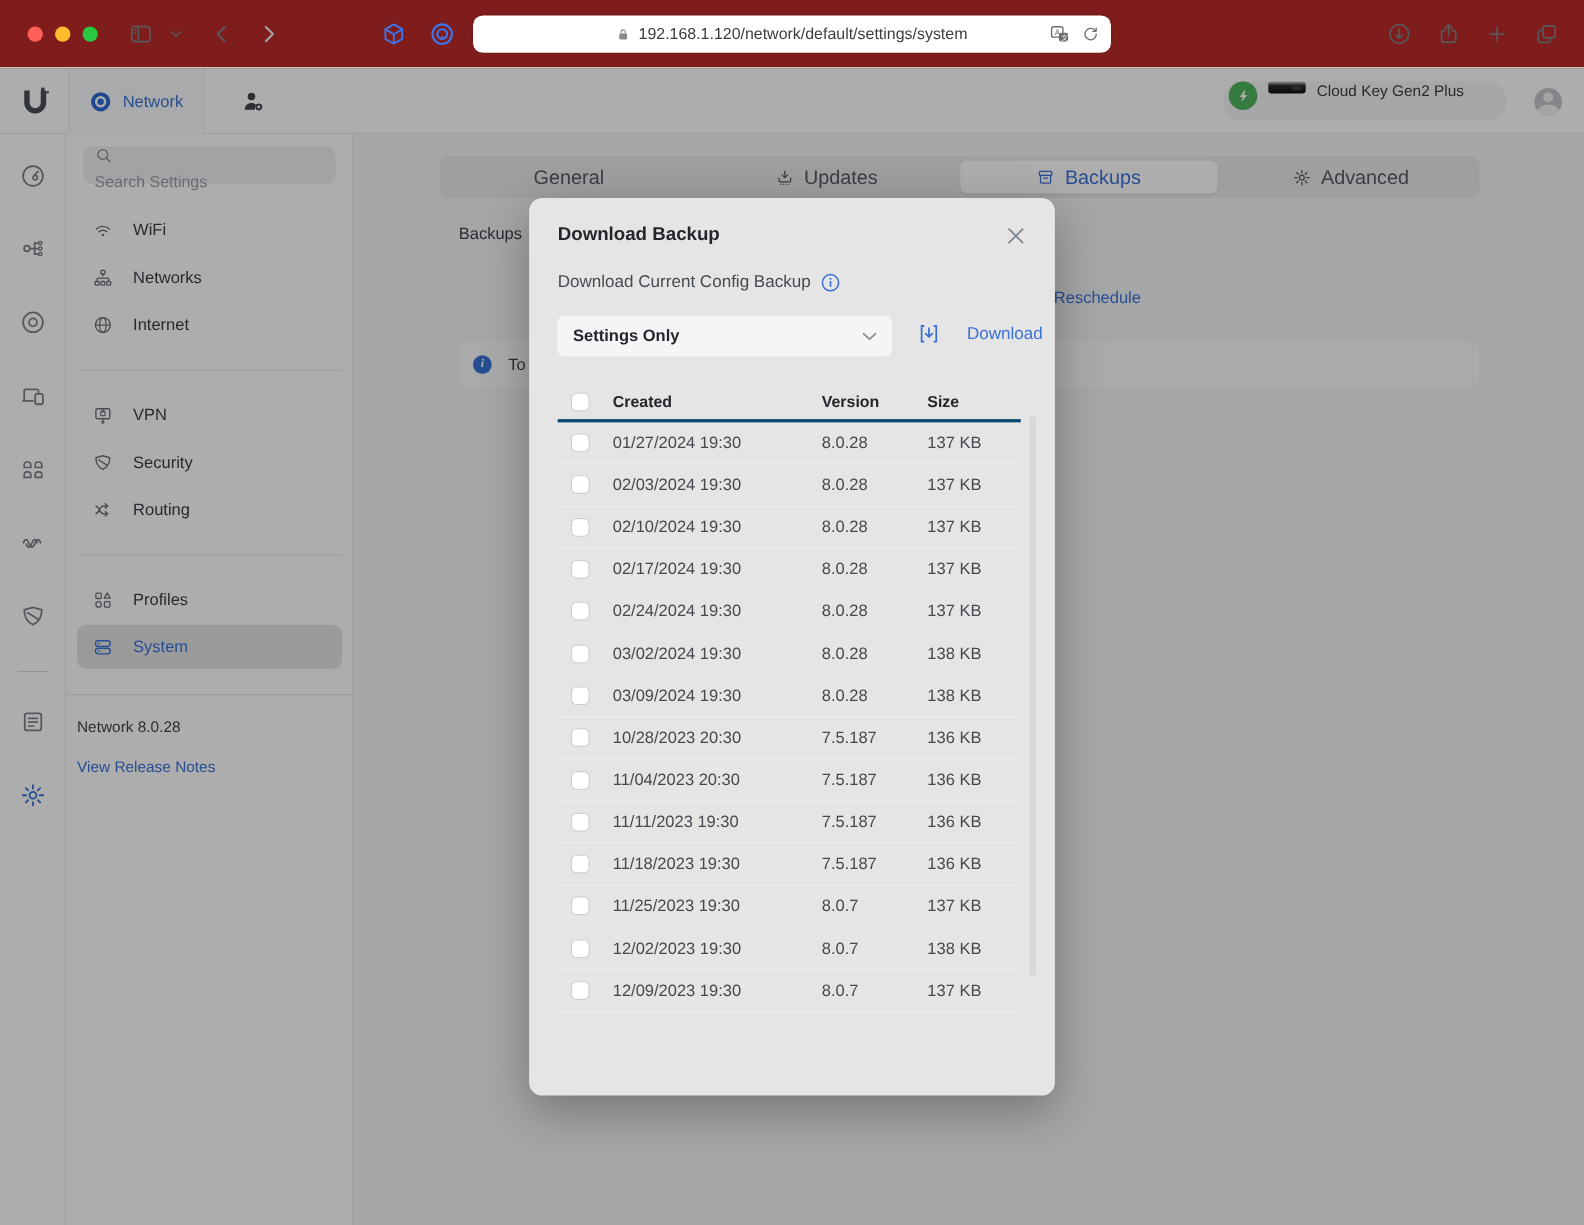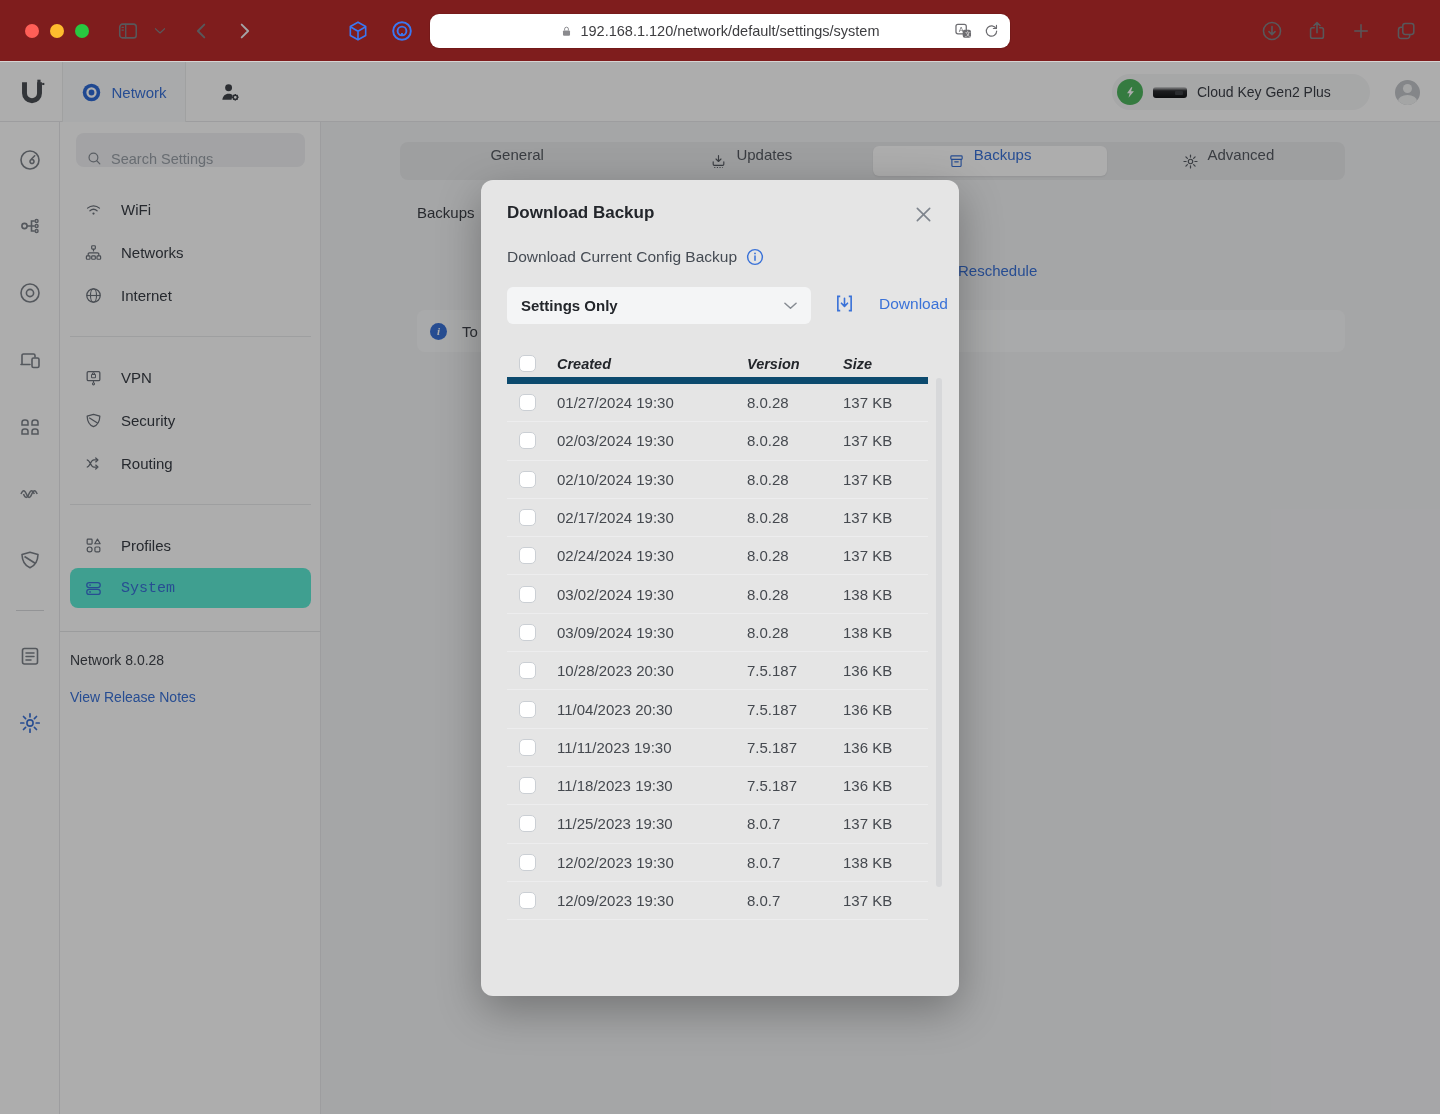--- a/index.html
+++ b/index.html
@@ -20,53 +20,53 @@
   .urlbar { position:absolute; left:430px; top:14px; width:580px; height:34px; background:#fff; border-radius:9px; box-shadow:0 0 0 1px rgba(0,0,0,0.06), 0 1px 2px rgba(0,0,0,0.05); display:flex; align-items:center; justify-content:center; }
   .url-center { display:flex; align-items:center; gap:7px; color:#3d3d40; font-size:14.5px; }
   .url-right { position:absolute; right:10px; top:50%; transform:translateY(-50%); display:flex; align-items:center; gap:10px; color:#6c6c70; }
 
   
   .app-header { position:absolute; top:62px; left:0; width:1440px; height:60px; background:#ffffff; border-bottom:1px solid #e7e8ea; z-index:1; }
   .ulogo { position:absolute; left:17px; top:15px; color:#4b4e54; }
   .app-tab { position:absolute; left:62px; top:0; height:60px; width:124px; background:#fafbfc; border-left:1px solid #eceded; border-right:1px solid #eceded; display:flex; align-items:center; justify-content:center; gap:9px; }
   .app-tab-label { color:#3a72d8; font-size:15px; font-weight:500; }
   .admin-btn { position:absolute; left:214px; top:14px; width:32px; height:32px; display:flex; align-items:center; justify-content:center; color:#41454b; }
-  .device-pill { position:absolute; right:70px; top:12px; height:36px; min-width:258px; background:#f5f6f7; border-radius:18px; display:flex; align-items:center; gap:10px; padding:0 18px 0 5px; }
+  .device-pill { position:absolute; right:70px; top:12px; height:36px; min-width:258px; background:#f5f6f7; border-radius:18px; display:flex; gap:10px; padding:0 18px 0 5px; }
   .status-dot { width:26px; height:26px; border-radius:50%; background:#4fb55f; display:flex; align-items:center; justify-content:center; color:#fff; }
   .device-img { width:34px; height:11px; background:linear-gradient(#d9dadb, #2a2c2f 35%, #121315); border-radius:3px; position:relative; }
   .device-img:after { content:""; position:absolute; right:4px; top:4px; width:8px; height:4px; background:#3f4246; border-radius:1px; }
   .device-name { color:#3b3f46; font-size:14px; }
   .avatar { position:absolute; right:20px; top:18px; width:25px; height:25px; border-radius:50%; background:#c3c6ca; overflow:hidden; }
   .avatar:before { content:""; position:absolute; left:8px; top:4px; width:9px; height:9px; border-radius:50%; background:#f2f3f4; }
   .avatar:after { content:""; position:absolute; left:3px; top:15px; width:19px; height:12px; border-radius:50%; background:#f2f3f4; }
 
   
   .rail { position:absolute; top:122px; left:0; width:60px; height:992px; background:#fff; border-right:1px solid #e7e8ea; z-index:1; }
   .rail-item { position:absolute; left:50%; transform:translateX(-50%); color:#7d828a; }
   .rail-item.active { color:#3a72d8; }
   .rail-div { position:absolute; left:16px; width:28px; border-top:1px solid #d9dbdd; }
 
   
   .sidebar { position:absolute; top:122px; left:60px; width:261px; height:992px; background:#fff; border-right:1px solid #e7e8ea; z-index:1; }
-  .search { position:absolute; left:16px; top:11px; width:229px; height:34px; background:#f0f1f3; border-radius:8px; display:flex; align-items:flex-end; gap:8px; padding:0 10px; color:#858b93; }
+  .search { position:absolute; left:16px; top:11px; width:229px; height:34px; background:#f0f1f3; border-radius:8px; display:flex; align-items:flex-start; gap:8px; padding:0 10px; color:#858b93;flex-direction:column; }
   .search input { border:0; outline:0; background:transparent; font-family:inherit; font-size:14.5px; color:#3b3f46; width:170px; }
   .search input::placeholder { color:#9aa0a8; }
   .nav-item { position:absolute; left:10px; width:241px; height:40px; border-radius:8px; display:flex; align-items:center; gap:18px; padding-left:14px; color:#383d45; font-size:15px; }
   .nav-item .icon { color:#6c727b; }
-  .nav-item.active { background:#5eead4; color:#3a72d8;font-family:Liberation Mono, monospace; }
+  .nav-item.active { background:#e5e5e5; color:#3a72d8; }
   .nav-item.active .icon { color:#3a72d8; }
   .side-div { position:absolute; left:10px; width:241px; border-top:1px solid #e9eaec; }
   .side-footer-div { position:absolute; left:0; width:261px; border-top:1px solid #e5e6e8; }
   .side-version { position:absolute; left:10px; font-size:14px; color:#41454c; }
   .side-link { position:absolute; left:10px; font-size:14px; color:#3a72d8; }
 
   
   .main { position:absolute; top:122px; left:321px; width:1119px; height:992px; background:#f4f5f7; z-index:1; }
   .tabbar { position:absolute; left:79px; top:20px; width:945px; height:38px; background:#e9eaec; border-radius:8px; display:flex; }
-  .tab { flex:1; display:flex; justify-content:center; gap:9px; color:#565b62; font-size:15px; margin:4px 0; }
+  .tab { flex:1; display:flex; align-items:center; justify-content:center; gap:9px; color:#565b62; font-size:18px; margin:4px 0; }
   .tab .icon { color:#565b62; }
   .tab.active { background:#fff; border-radius:6px; margin:4px; box-shadow:0 1px 2px rgba(0,0,0,0.07); color:#3a72d8; }
   .tab.active .icon { color:#3a72d8; }
   .section-title { position:absolute; left:96px; top:82px; font-size:15px; color:#3b3f46; }
   .reschedule { position:absolute; left:637px; top:140px; font-size:15px; color:#3a72d8; }
   .banner { position:absolute; left:96px; top:188px; width:928px; height:42px; background:#fafbfc; border-radius:8px; display:flex; align-items:center; gap:15px; padding:0 13px; }
   .banner-info { width:17px; height:17px; border-radius:50%; background:#3a72d8; color:#fff; font-size:11px; font-weight:700; display:flex; align-items:center; justify-content:center; font-family:"Liberation Serif", serif; font-style:italic; }
   .banner-text { font-size:15px; color:#41454c; }
 
   
@@ -78,21 +78,21 @@
   .config-label { font-size:15.5px; color:#454b53; }
   .info-icon { color:#3a72d8; }
   .select { position:absolute; left:26px; top:107px; width:304px; height:37px; background:#f4f5f6; border-radius:6px; display:flex; align-items:center; justify-content:space-between; padding:0 14px; cursor:pointer; }
   .select-value { font-size:15px; color:#23262b;font-weight:bold; }
   .select .icon { color:#868b92; }
   .download-btn { position:absolute; left:354px; top:114px; display:flex; align-items:center; gap:8px; color:#3a72d8; cursor:pointer; }
   .download-label { font-size:15.5px; font-weight:500;margin-left:17px; }
 
   .table { position:absolute; left:26px; top:170px; width:421px; }
   .trow { display:grid; grid-template-columns:38px 190px 96px auto; align-items:center; padding-left:12px; height:38.3px; border-bottom:1px solid #ededee; }
-  .trow.head { height:34px; border-bottom:7px solid #0c4a6e;font-style:italic; }
+  .trow.head { height:34px; border-bottom:3px solid #0c4a6e; }
   .hcell { font-size:14.5px; font-weight:700; color:#23262b; }
   .cell { font-size:15px; color:#45494f; }
   .cb { width:17px; height:17px; border:1.5px solid #cbcfd4; border-radius:5px; background:#fff; cursor:pointer; }
   .scrollbar { position:absolute; left:455px; top:198px; width:6px; height:509px; border-radius:3px; background:#d7d8da; }
 </style>
 </head>
 <body>
 
 <svg width="0" height="0" style="position:absolute">
   <defs>

